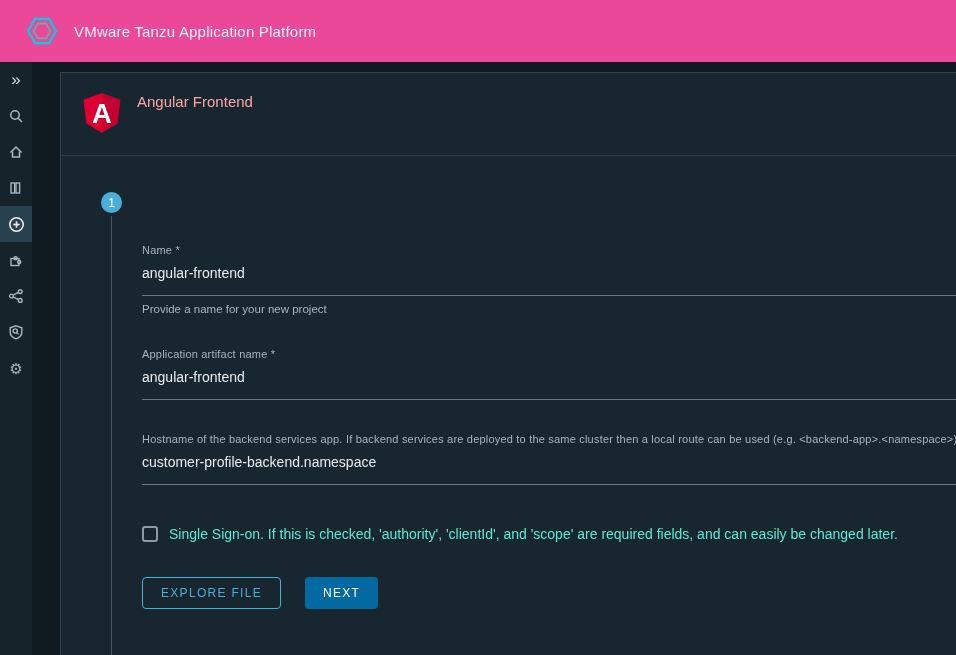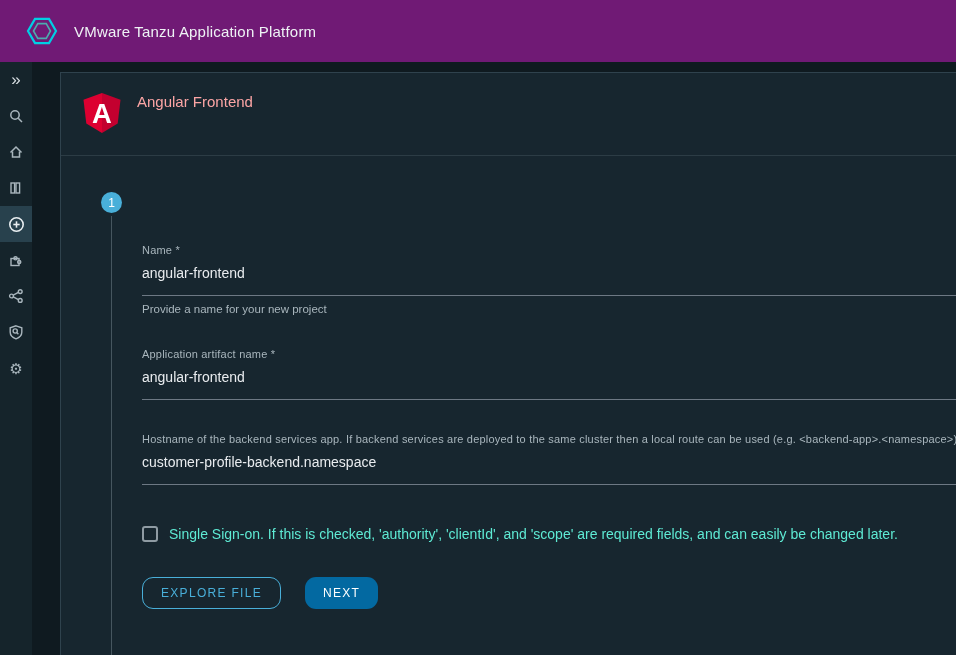--- a/index.html
+++ b/index.html
@@ -5,21 +5,21 @@
   * { box-sizing: border-box; }
   html, body { margin: 0; padding: 0; }
   body {
     width: 956px; height: 655px; overflow: hidden;
     background: #0f1a20;
     font-family: "Liberation Sans", sans-serif;
   }
 
   
   .topbar {
-    height: 62px; background: #701a75;
+    height: 62px; background: #ec4899;
     display: flex; align-items: center;
     padding-left: 24px;
   }
   .brand-logo { width: 36px; height: 36px; display: flex; align-items: center; justify-content: center; }
   .app-title { color: #eef3f5; font-size: 15px; margin-left: 14px; letter-spacing: .2px; }
 
   
   .shell { display: flex; height: 593px; }
 
   .sidebar {
@@ -79,21 +79,21 @@
 
   .checkbox-row { display: flex; align-items: center; margin-top: 41px; }
   .checkbox-box {
     width: 16px; height: 16px; border: 2px solid #8f9ba3; border-radius: 3px;
     margin-right: 11px; flex: 0 0 auto; cursor: pointer; background: transparent;
   }
   .checkbox-label { color: #5eead4; font-size: 14px; }
 
   .buttons-row { display: flex; gap: 24px; margin-top: 35px; }
   .btn {
-    height: 32px; border-radius: 11px; padding: 0 18px;
+    height: 32px; border-radius: 4px; padding: 0 18px;
     font-size: 12px; letter-spacing: 1.3px; font-weight: 500;
     cursor: pointer; font-family: "Liberation Sans", sans-serif;
   }
   .btn-outline { background: transparent; border: 1px solid #49afd9; color: #49afd9; }
   .btn-primary { background: #0369a1; border: none; color: #ffffff; }
 </style>
 </head>
 <body>
 
 <div class="topbar">

